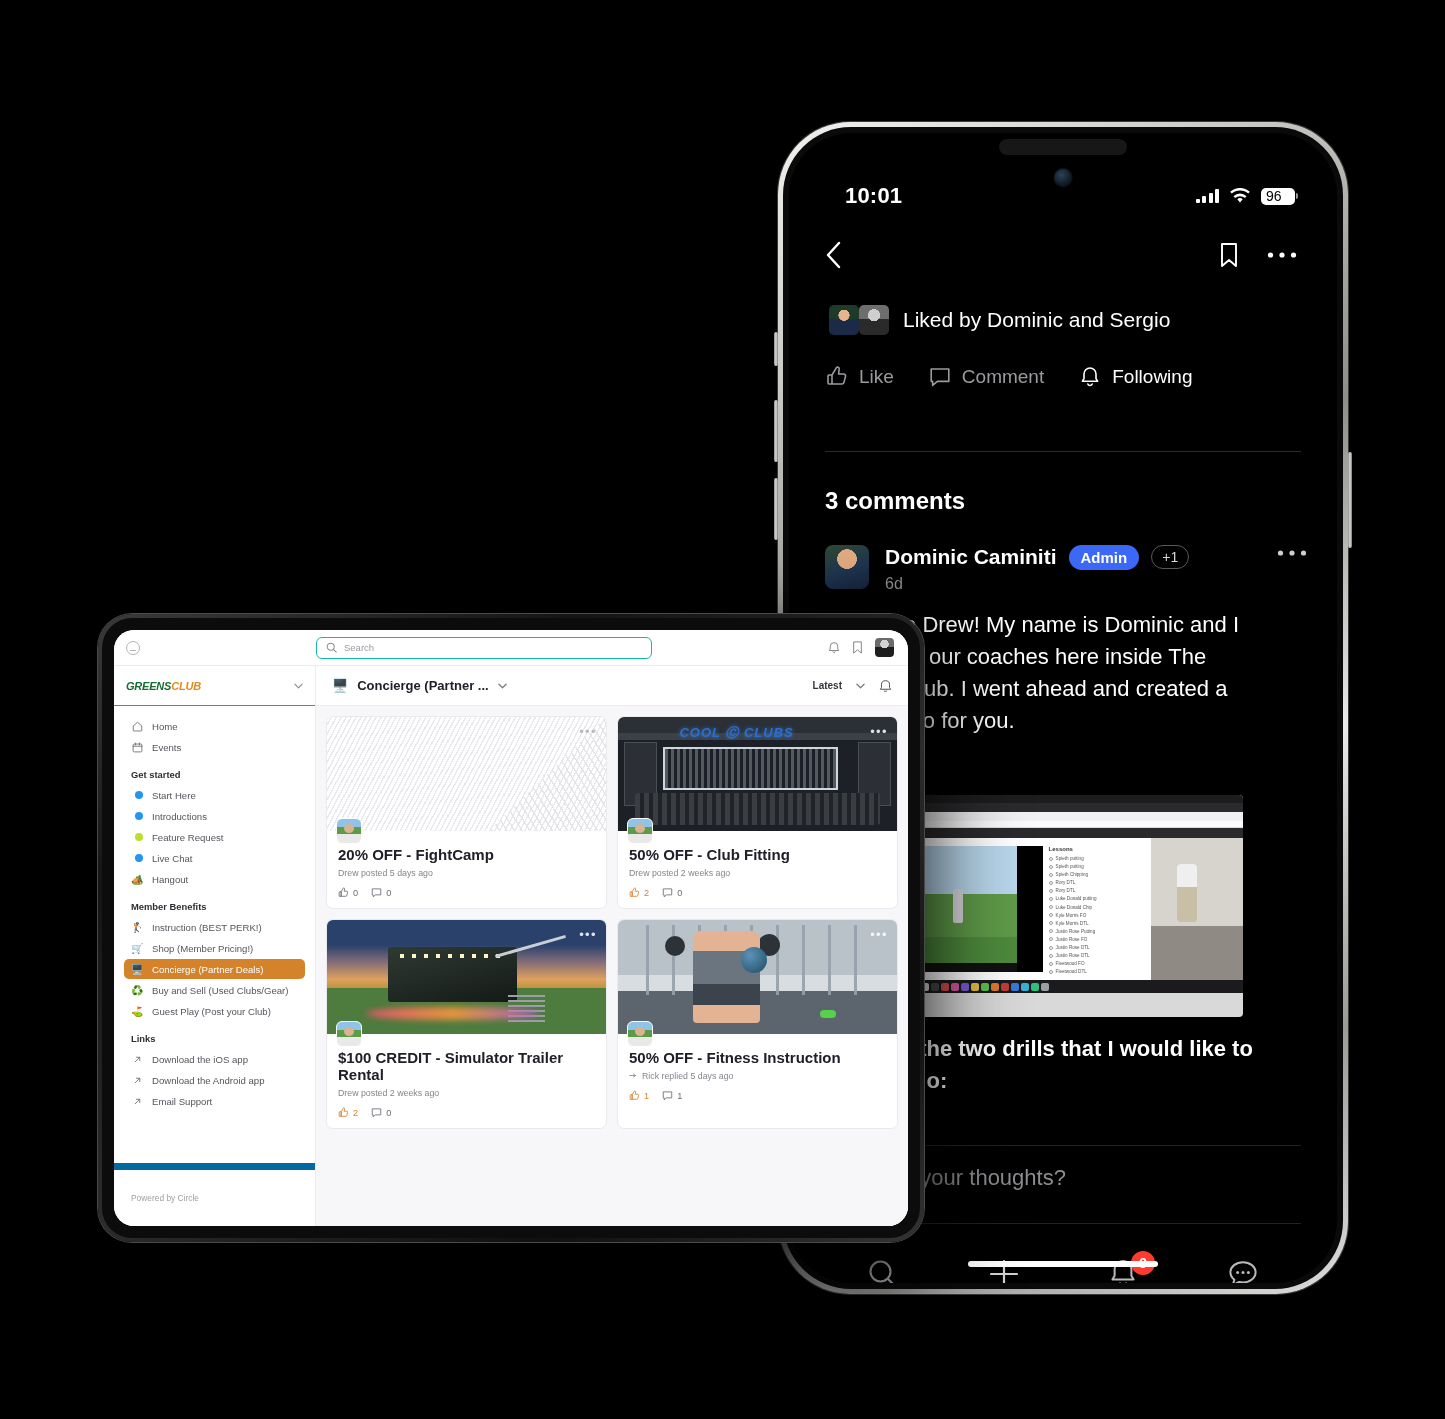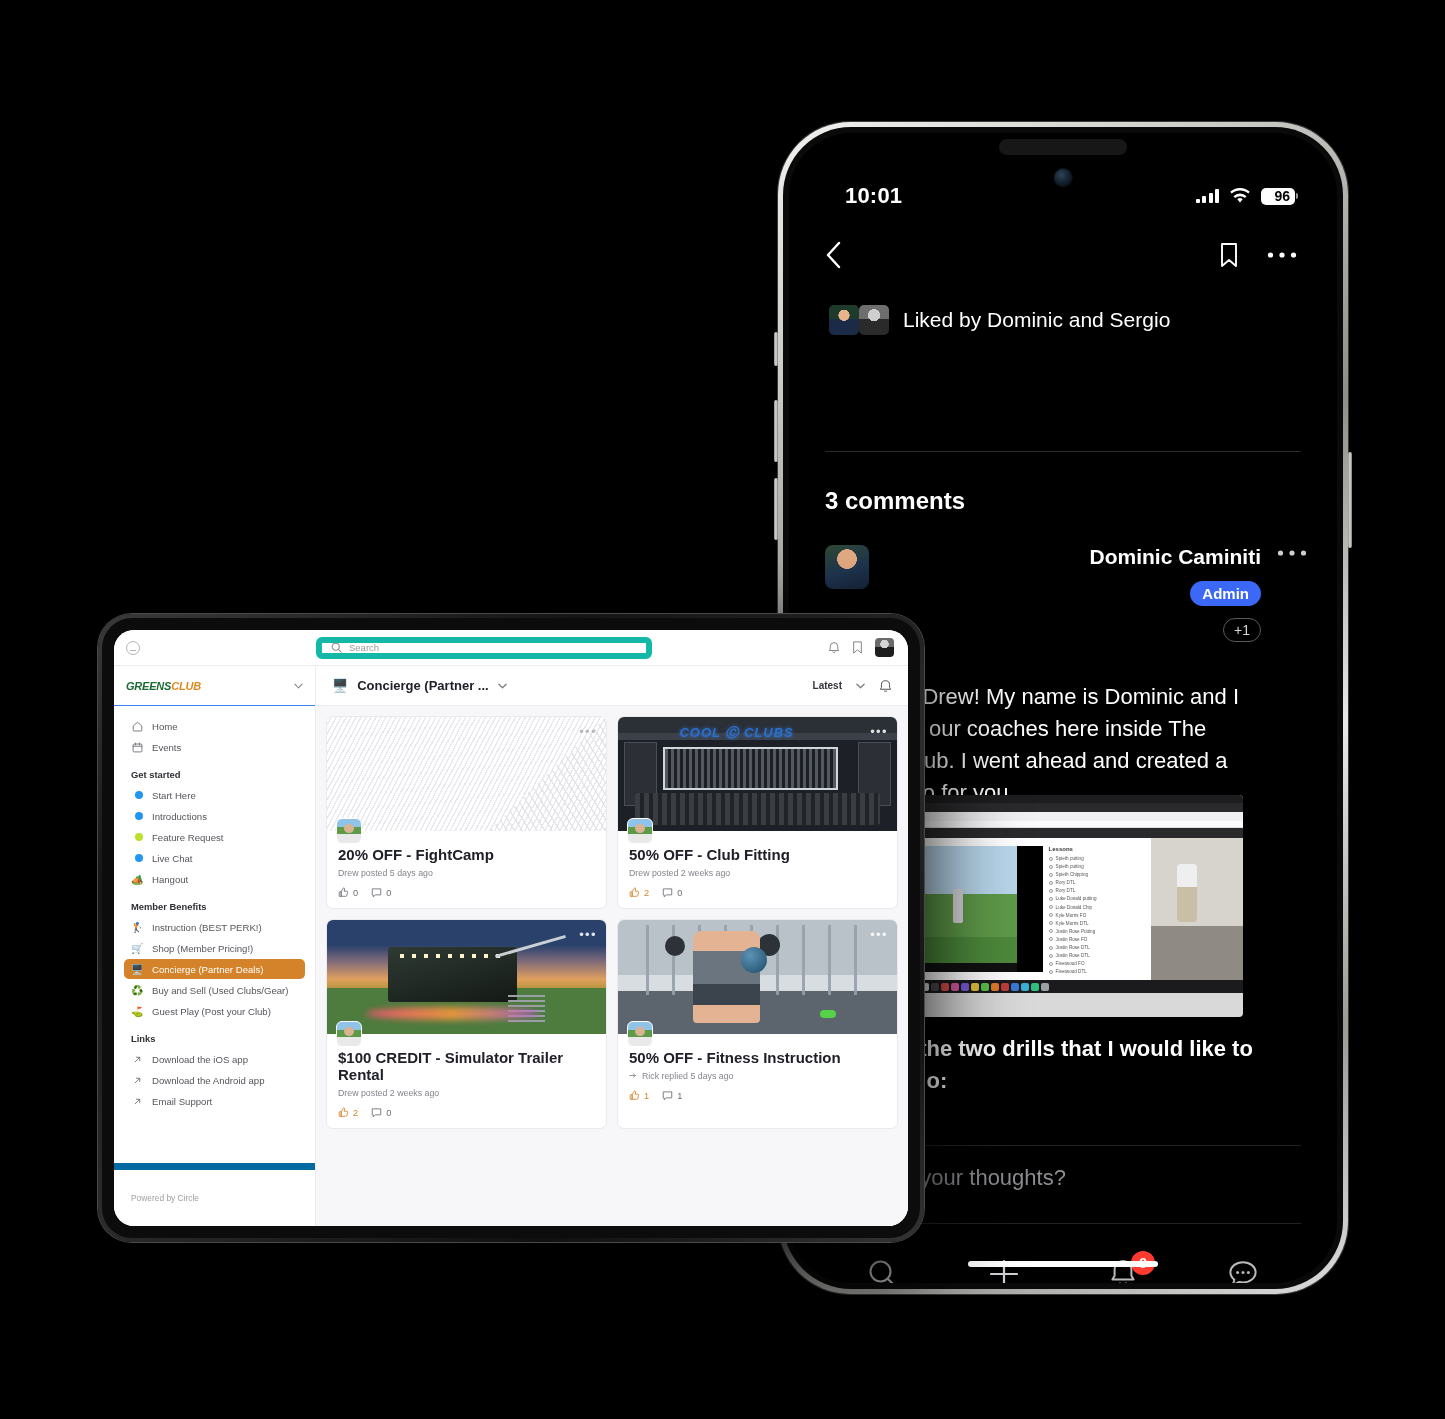--- a/index.html
+++ b/index.html
@@ -61,23 +61,23 @@
   }
   #phone-time { color:#fff; font-size: 22px; font-weight: 600; letter-spacing:.2px; }
   #phone-status-right { display:flex; align-items:center; gap:10px; }
   .bars { display:flex; align-items:flex-end; gap:2.5px; height:14px; }
   .bars i { display:block; width:4px; background:#fff; border-radius:1px; }
   .bars i:nth-child(1){height:4px; background:#fff;}
   .bars i:nth-child(2){height:7px;}
   .bars i:nth-child(3){height:10.5px;}
   .bars i:nth-child(4){height:14px;}
   #battery-pill {
-    background:#fff; color:#000; font-size:14px; font-weight:700;
+    background:#fff; color:#000; font-size:14px; font-weight:400;
     border-radius:5px; padding:1.5px 5px 1.5px 5px; line-height:1;
-    min-width: 34px; text-align:right; position:relative;
+    min-width: 34px; text-align:left; position:relative;
   }
   #battery-pill:after{
     content:""; position:absolute; right:-3px; top:50%; transform:translateY(-50%);
     width:2px; height:6px; background:rgba(255,255,255,.6); border-radius:0 2px 2px 0;
   }
 
   
   #phone-topnav {
     position:absolute; top:92px; left:0; right:0; height:60px;
     display:flex; align-items:center; justify-content:space-between;
@@ -124,21 +124,21 @@
   
   #comment-block { position:absolute; top:412px; left:36px; right:30px; }
   #comment-head { display:flex; align-items:flex-start; gap:16px; }
   #comment-avatar {
     width:44px; height:44px; border-radius:8px; flex:none;
     background:
       radial-gradient(circle at 50% 32%, #e2ab83 0 26%, transparent 27%),
       linear-gradient(160deg,#2f4a33 0%, #1f3550 55%, #16243a 100%);
   }
   #comment-meta { flex:1; }
-  #comment-nameline { display:flex; align-items:flex-end; gap:12px;flex-direction:column; }
+  #comment-nameline { display:flex; align-items:flex-start; gap:12px; }
   #comment-author { color:#fff; font-size:21px; font-weight:700; }
   #admin-badge {
     background:#3b68f6; color:#fff; font-size:15px; font-weight:700;
     padding:4px 12px; border-radius:20px;
   }
   #plus-badge {
     border:1px solid #5a5a5e; color:#d6d6d8; font-size:14px;
     padding:3px 10px; border-radius:20px;
   }
   #comment-time { color:#8d8d92; font-size:16px; margin-top:5px; }
@@ -246,21 +246,21 @@
   #tb-left-spacer { width:202px; display:flex; align-items:center; padding-left:12px; }
   #smiley-icon {
     width:14px; height:14px; border-radius:50%;
     border:1.2px solid #b4b4b8; position:relative;
   }
   #smiley-icon:after{
     content:""; position:absolute; left:3px; top:4.5px; width:6px; height:4px;
     border-bottom:1.2px solid #b4b4b8;
   }
   #tb-search {
-    flex:1; height:22px; background:#fff; border:6px solid #14b8a6; border-radius:6px;
+    flex:1; height:22px; background:#fff; border:1px solid #14b8a6; border-radius:6px;
     display:flex; align-items:center; gap:7px; padding:0 9px; max-width:336px;
   }
   #tb-search-text { color:#9a9aa0; font-size:9.5px; }
   #tb-topbar-right { margin-left:auto; display:flex; align-items:center; gap:12px; padding-right:2px; }
   #tb-avatar {
     width:19px; height:19px; border-radius:4px;
     background: radial-gradient(circle at 50% 32%, #d4d4d4 0 26%, transparent 27%),
       linear-gradient(#6b6b6b 0 46%, #1e1e1e 46% 100%);
   }
 
@@ -485,20 +485,41 @@
         </div>
 
         <div id="phone-likedby">
           <span class="liked-avatars">
             <span class="av av-dominic"></span>
             <span class="av av-sergio"></span>
           </span>
           <span id="liked-text">Liked by Dominic and Sergio</span>
         </div>
 
+        <div id="phone-actions">
+          <div class="pact">
+            <svg width="24" height="24" viewBox="0 0 24 24">
+                <path d="M7 10v9H4a1 1 0 0 1-1-1v-7a1 1 0 0 1 1-1Zm0 0 4.3-7.2a1.6 1.6 0 0 1 2.9 1.1L13.6 9h5.1a1.9 1.9 0 0 1 1.8 2.4l-1.6 6.2A2 2 0 0 1 17 19H7Z" stroke="#9a9a9f" stroke-width="1.6" fill="none" stroke-linejoin="round"></path>
+              </svg>
+            <span>Like</span>
+          </div>
+          <div class="pact">
+            <svg width="24" height="24" viewBox="0 0 24 24">
+                <path d="M3.2 4h17.6v12.4H9.4L4.6 20.4v-4H3.2Z" stroke="#9a9a9f" stroke-width="1.6" fill="none" stroke-linejoin="round"></path>
+              </svg>
+            <span>Comment</span>
+          </div>
+          <div class="pact active">
+            <svg width="24" height="24" viewBox="0 0 24 24">
+                <path d="M12 3a6 6 0 0 1 6 6v4.6l1.6 2.6H4.4L6 13.6V9a6 6 0 0 1 6-6Z" stroke="#fff" stroke-width="1.6" fill="none" stroke-linejoin="round"></path>
+                <path d="M9.8 19a2.4 2.4 0 0 0 4.4 0" stroke="#fff" stroke-width="1.6" fill="none" stroke-linecap="round"></path>
+              </svg>
+            <span>Following</span>
+          </div>
+        </div>
 
         <div id="phone-divider-1"></div>
 
         <div id="comments-heading">3 comments</div>
 
         <div id="comment-block">
           <div id="comment-head">
             <span id="comment-avatar"></span>
             <div id="comment-meta">
               <div id="comment-nameline">

